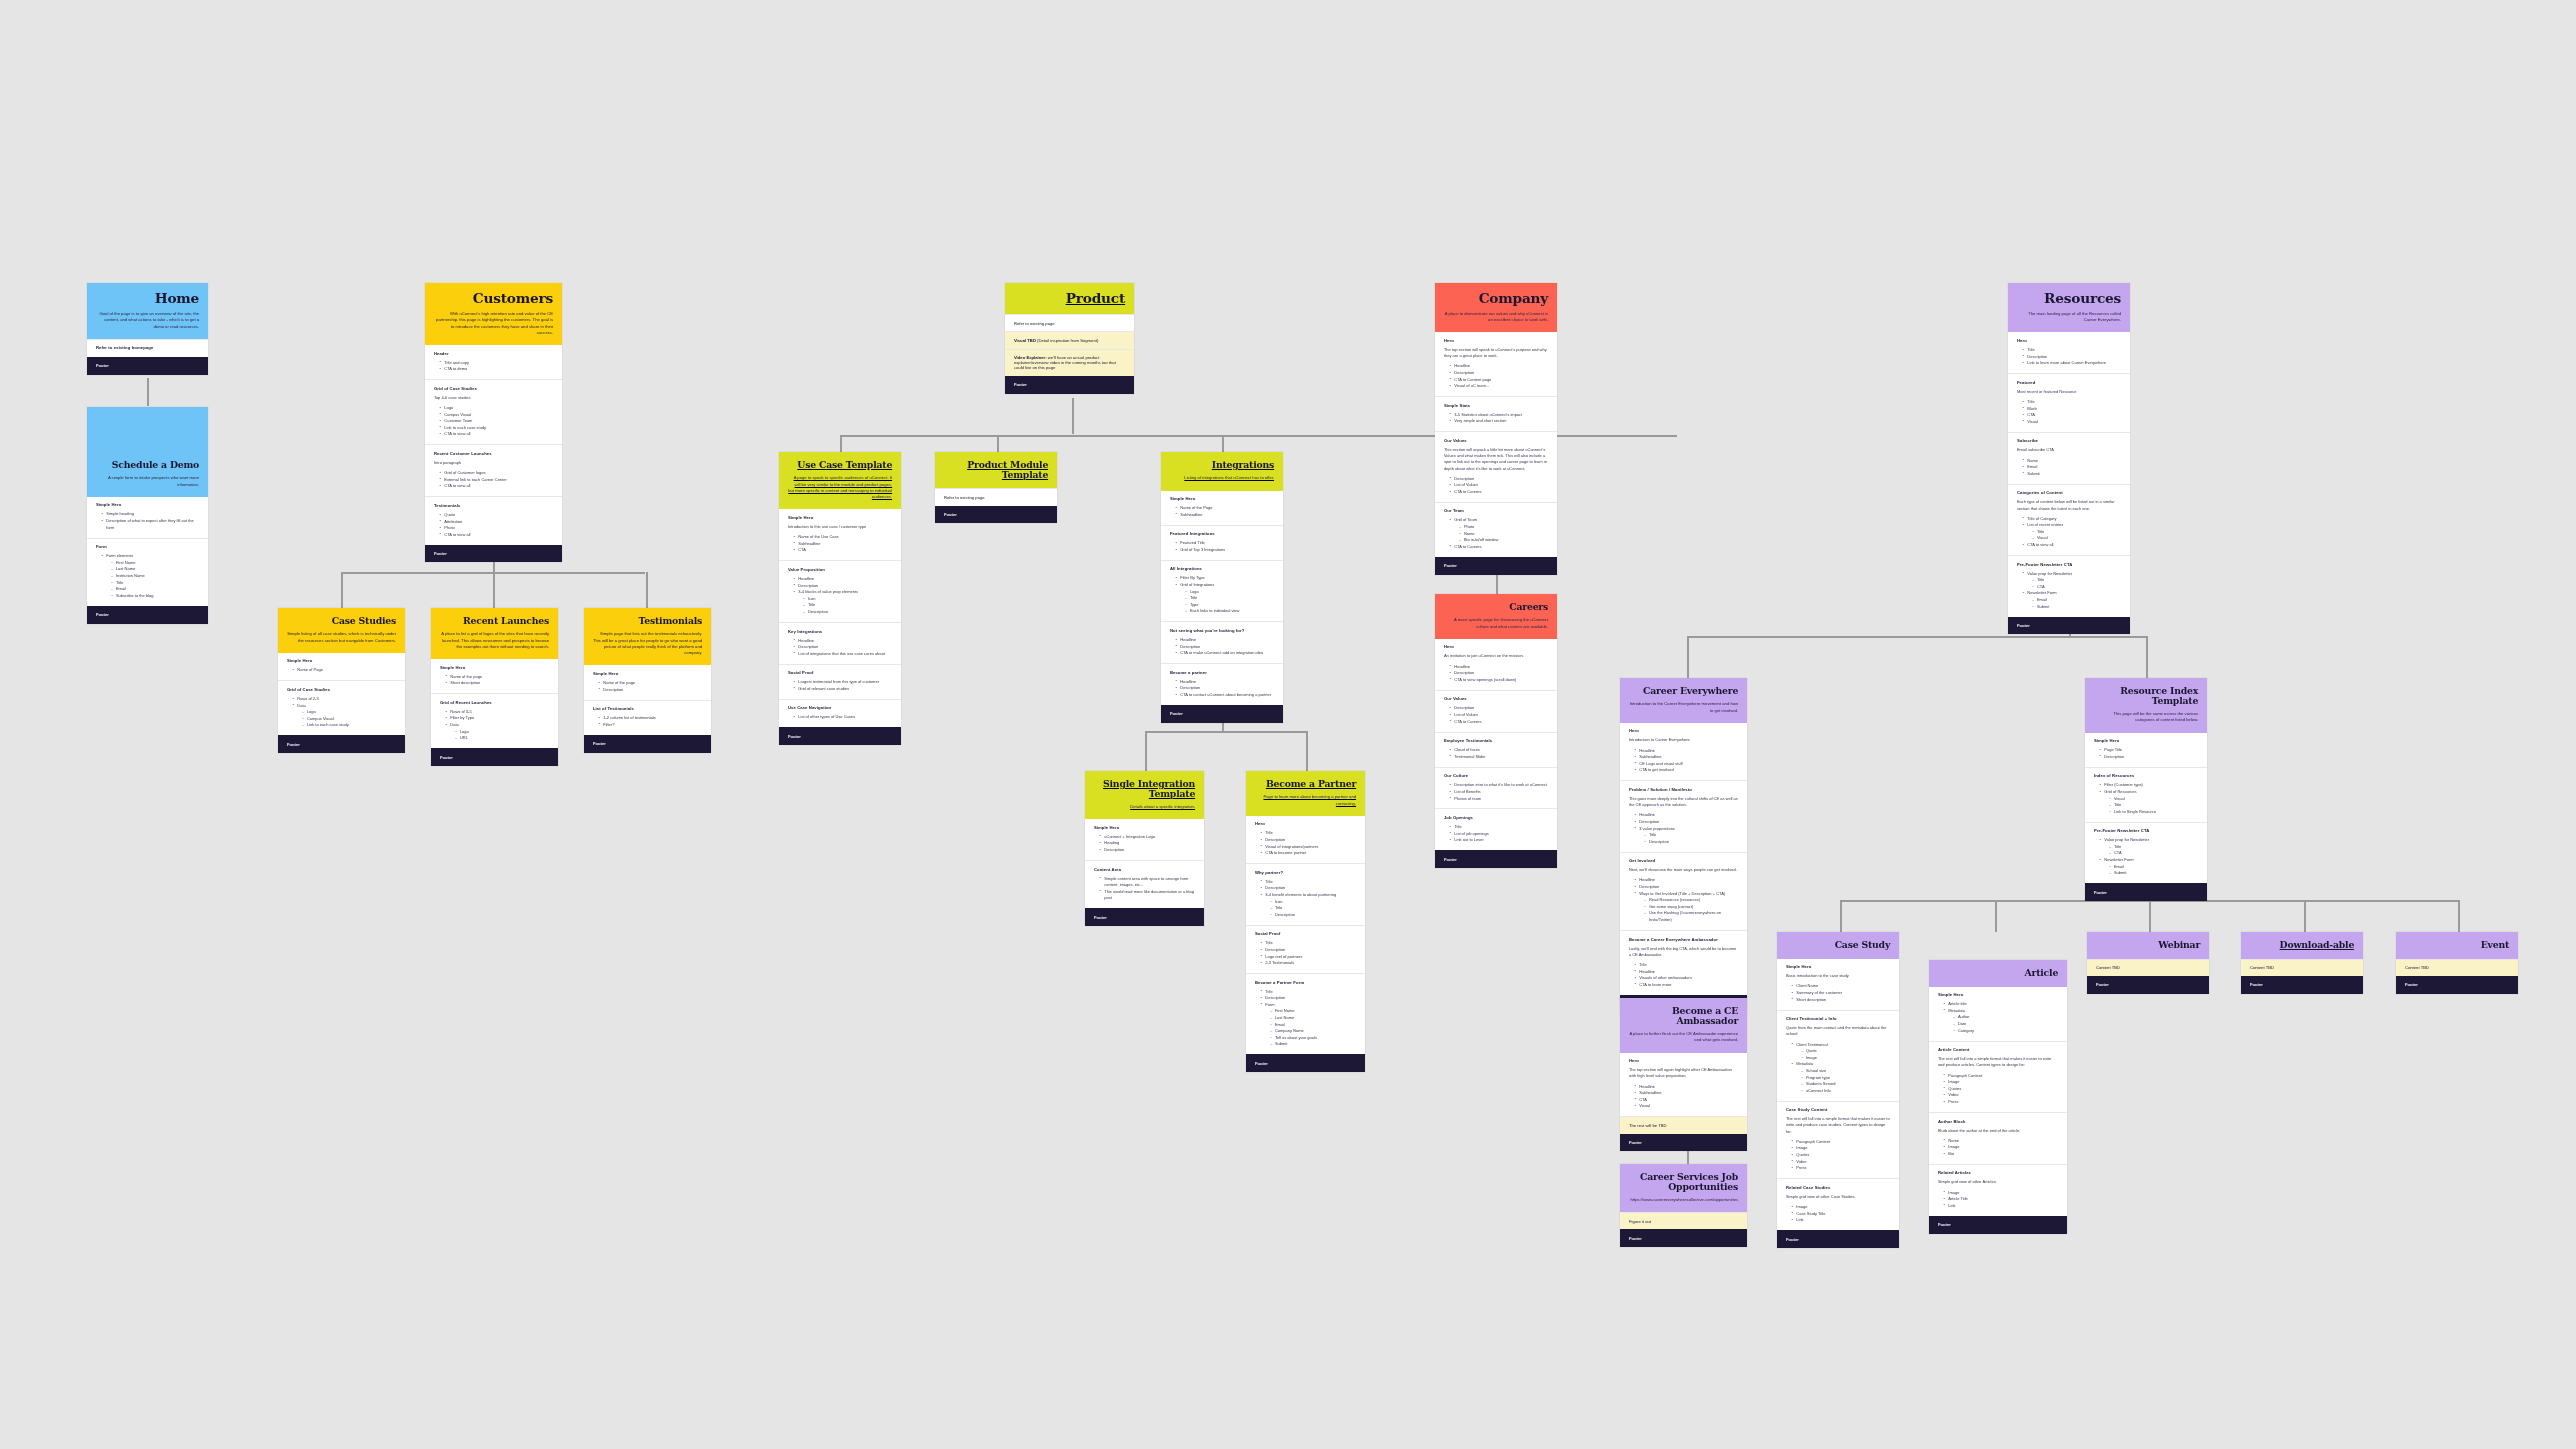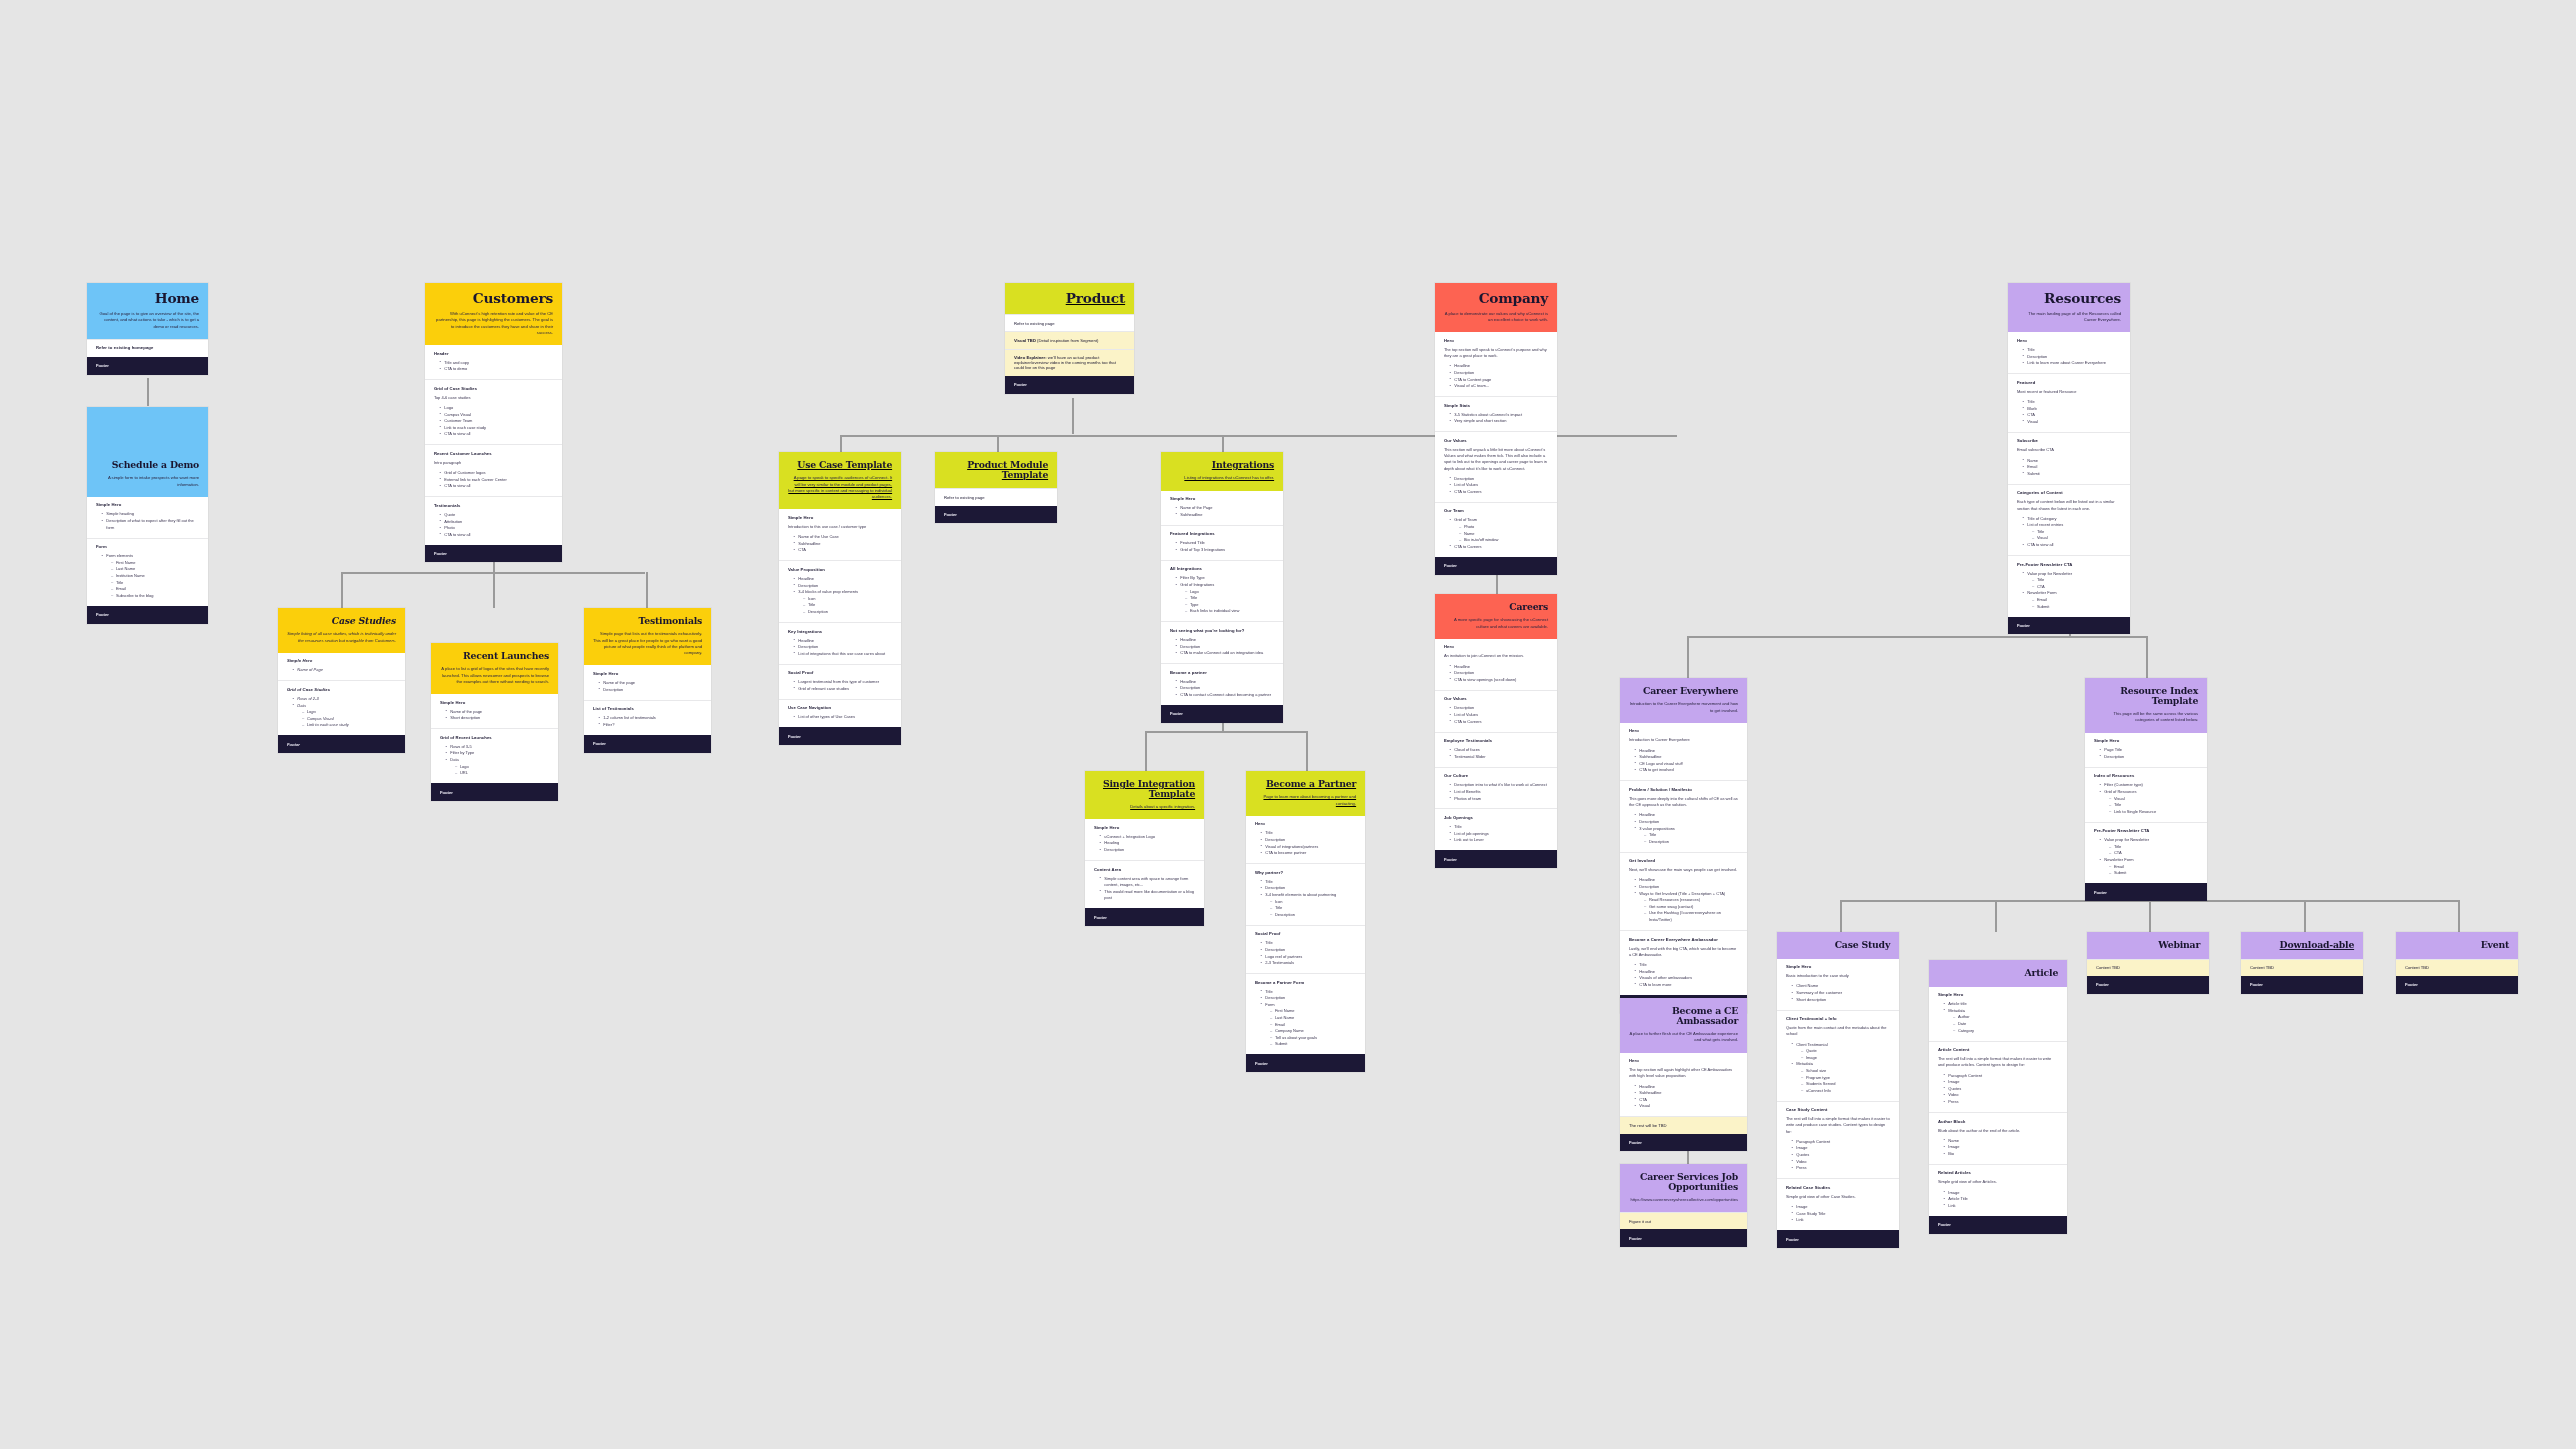--- a/index.html
+++ b/index.html
@@ -204,21 +204,21 @@
             <li>Quote</li>
             <li>Attribution</li>
             <li>Photo</li>
             <li>CTA to view all</li>
           </ul>
         </div>
       </div>
     <div class="footer">Footer</div>
   </div>
 
-  <div class="card" style="left:278px; top:608px; width:127px;font-style:italic;">
+  <div class="card" style="left:278px; top:608px; width:127px;">
     <div class="card-head h-gold">
       <div class="card-title" style="font-size:9.3px;">Case Studies</div>
       <div class="card-sub">Simple listing of all case studies, which is technically under the resources section but navigable from Customers.</div>
     </div>
     <div>
         <div class="sec">
           <div class="sec-title">Simple Hero</div>
           <ul>
             <li>Name of Page</li>
           </ul>
@@ -231,21 +231,21 @@
                 <li>Logo</li>
                 <li>Campus Visual</li>
                 <li>Link to each case study</li>
               </ul></li>
           </ul>
         </div>
       </div>
     <div class="footer">Footer</div>
   </div>
 
-  <div class="card" style="left:431px; top:608px; width:127px;margin-top:35px;">
+  <div class="card" style="left:431px; top:608px; width:127px;">
     <div class="card-head h-gold">
       <div class="card-title" style="font-size:9.3px;">Recent Launches</div>
       <div class="card-sub">A place to list a grid of logos of the sites that have recently launched. This allows newcomer and prospects to browse the examples out there without needing to search.</div>
     </div>
     <div>
         <div class="sec">
           <div class="sec-title">Simple Hero</div>
           <ul>
             <li>Name of the page</li>
             <li>Short description</li>

